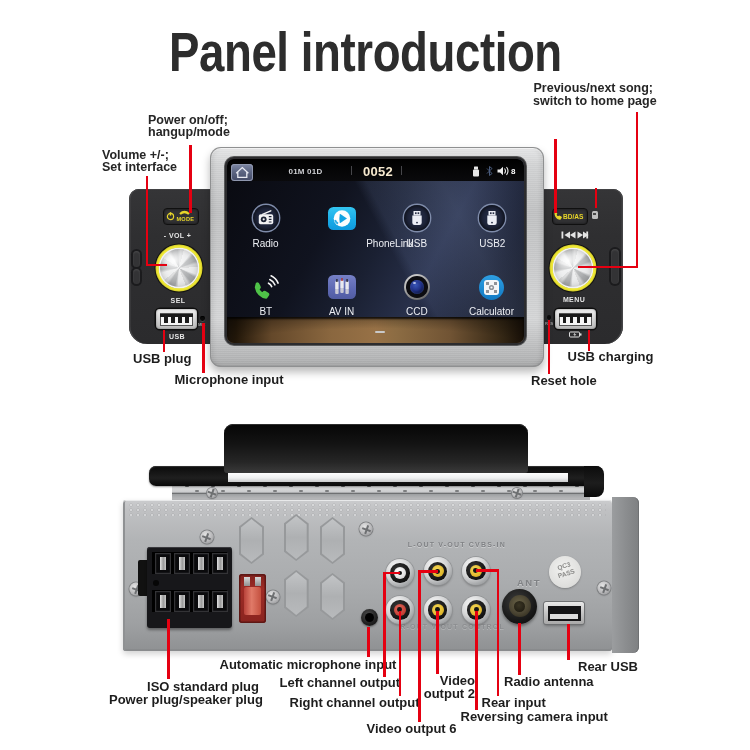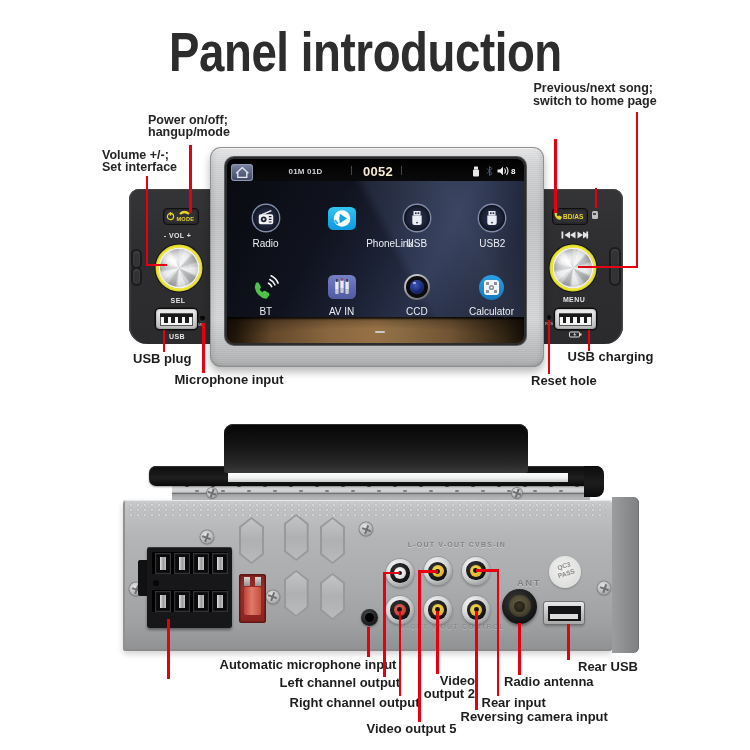--- a/index.html
+++ b/index.html
@@ -405,23 +405,24 @@
   <div class="ab" style="left:548.8px;top:556px;width:32px;height:32px;border-radius:50%;background:radial-gradient(circle at 45% 40%,#f2f2f0,#dededc 70%,#c8c8c6);box-shadow:0 1px 2px rgba(0,0,0,0.25);">
     <div class="ab" style="left:0;top:6px;width:32px;text-align:center;font-size:6.5px;font-weight:bold;color:#8a8a88;line-height:7.5px;transform:rotate(-18deg);">QC3<br>PASS</div>
   </div>
 
   <div class="ab" style="left:544.3px;top:602px;width:40px;height:22px;border-radius:2.5px;background:linear-gradient(180deg,#e9e9e9,#c2c2c2 55%,#a9a9a9);box-shadow:0 0 0 1px #6f7173, 0 2px 3px rgba(0,0,0,0.3);">
     <div class="ab" style="left:3.5px;top:3.5px;width:33px;height:15px;background:#141416;"></div>
     <div class="ab" style="left:6px;top:12px;width:28px;height:4.5px;background:#dddddd;"></div>
   </div>
 
   <div class="lb2" style="left:219.5px;top:658px;">Automatic microphone input</div>
+  <div class="lb2 ctr" style="left:109px;top:679.6px;width:150px;">ISO standard plug<br>Power plug/speaker plug</div>
   <div class="lb2" style="left:279.5px;top:676.2px;">Left channel output</div>
   <div class="lb2" style="left:289.5px;top:696.4px;">Right channel output</div>
-  <div class="lb2" style="left:366.5px;top:721.6px;">Video output 5</div>
+  <div class="lb2" style="left:366.5px;top:721.6px;">Video output 6</div>
   <div class="lb2 ctr" style="left:420px;top:674px;width:55px;">Video<br>output 2</div>
   <div class="lb2" style="left:481.5px;top:695.7px;">Rear input</div>
   <div class="lb2" style="left:460.5px;top:709.5px;">Reversing camera input</div>
   <div class="lb2" style="left:504px;top:675.3px;">Radio antenna</div>
   <div class="lb2" style="left:550px;top:659.9px;margin-left:28px;">Rear USB</div>
 
   <div class="rl" style="left:166.8px;top:619px;width:2.8px;height:60px;"></div>
   <div class="rl" style="left:367.2px;top:627px;width:2.8px;height:30px;"></div>
   <div class="rl" style="left:383.2px;top:571.7px;width:17px;height:2.8px;"></div>
   <div class="rl" style="left:383.2px;top:571.7px;width:2.8px;height:105px;"></div>

